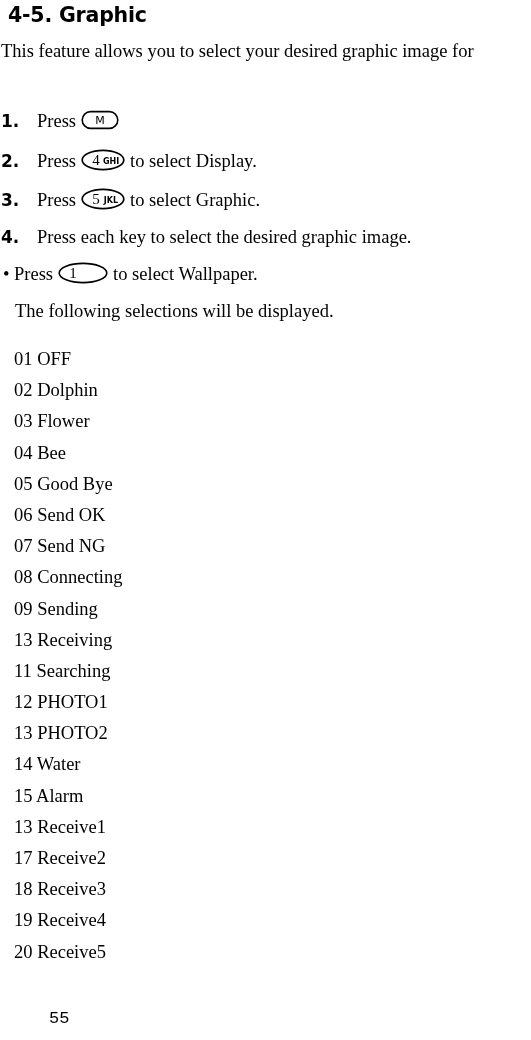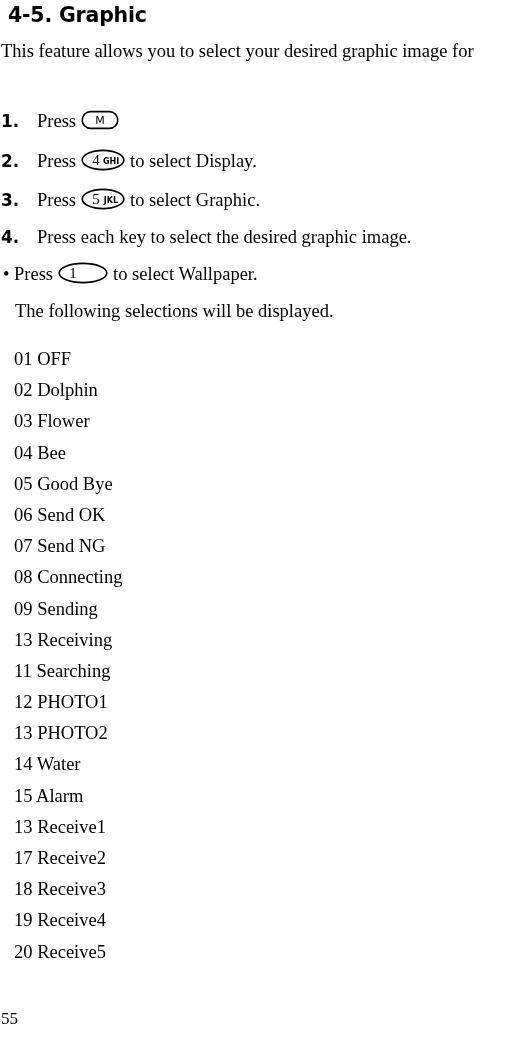--- a/index.html
+++ b/index.html
@@ -121,23 +121,24 @@
     white-space: nowrap;
   }
   .sel-num { display: inline; }
   .sel-label { display: inline; }
 
   
   .page-number {
     position: absolute;
     left: 1px;
     top: 1008px;
-    font-family: Liberation Serif, serif;
+    font-family: Liberation Mono, monospace;
     font-size: 17px;
     line-height: 22px;
+    padding-left: 48px;
   }
 
   
   .keyicon {
     display: inline-block;
     vertical-align: middle;
     margin: 0 5px;
     position: relative;
     top: -1px;
   }

